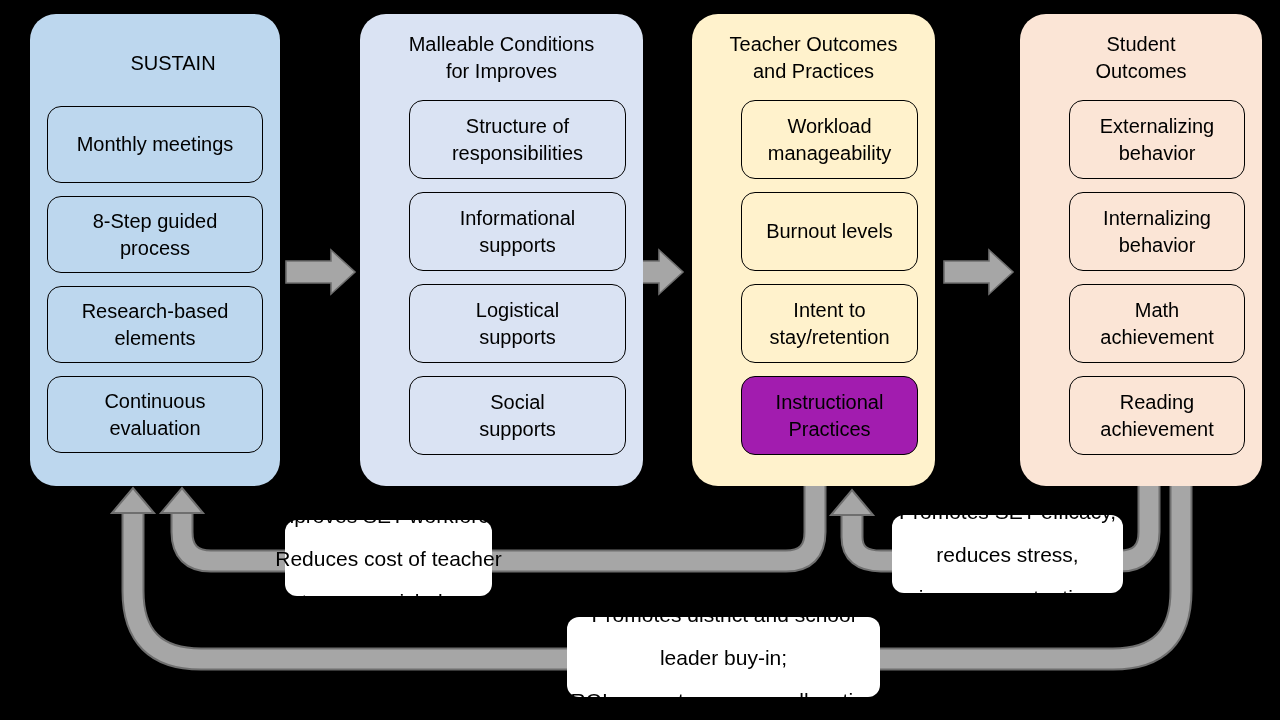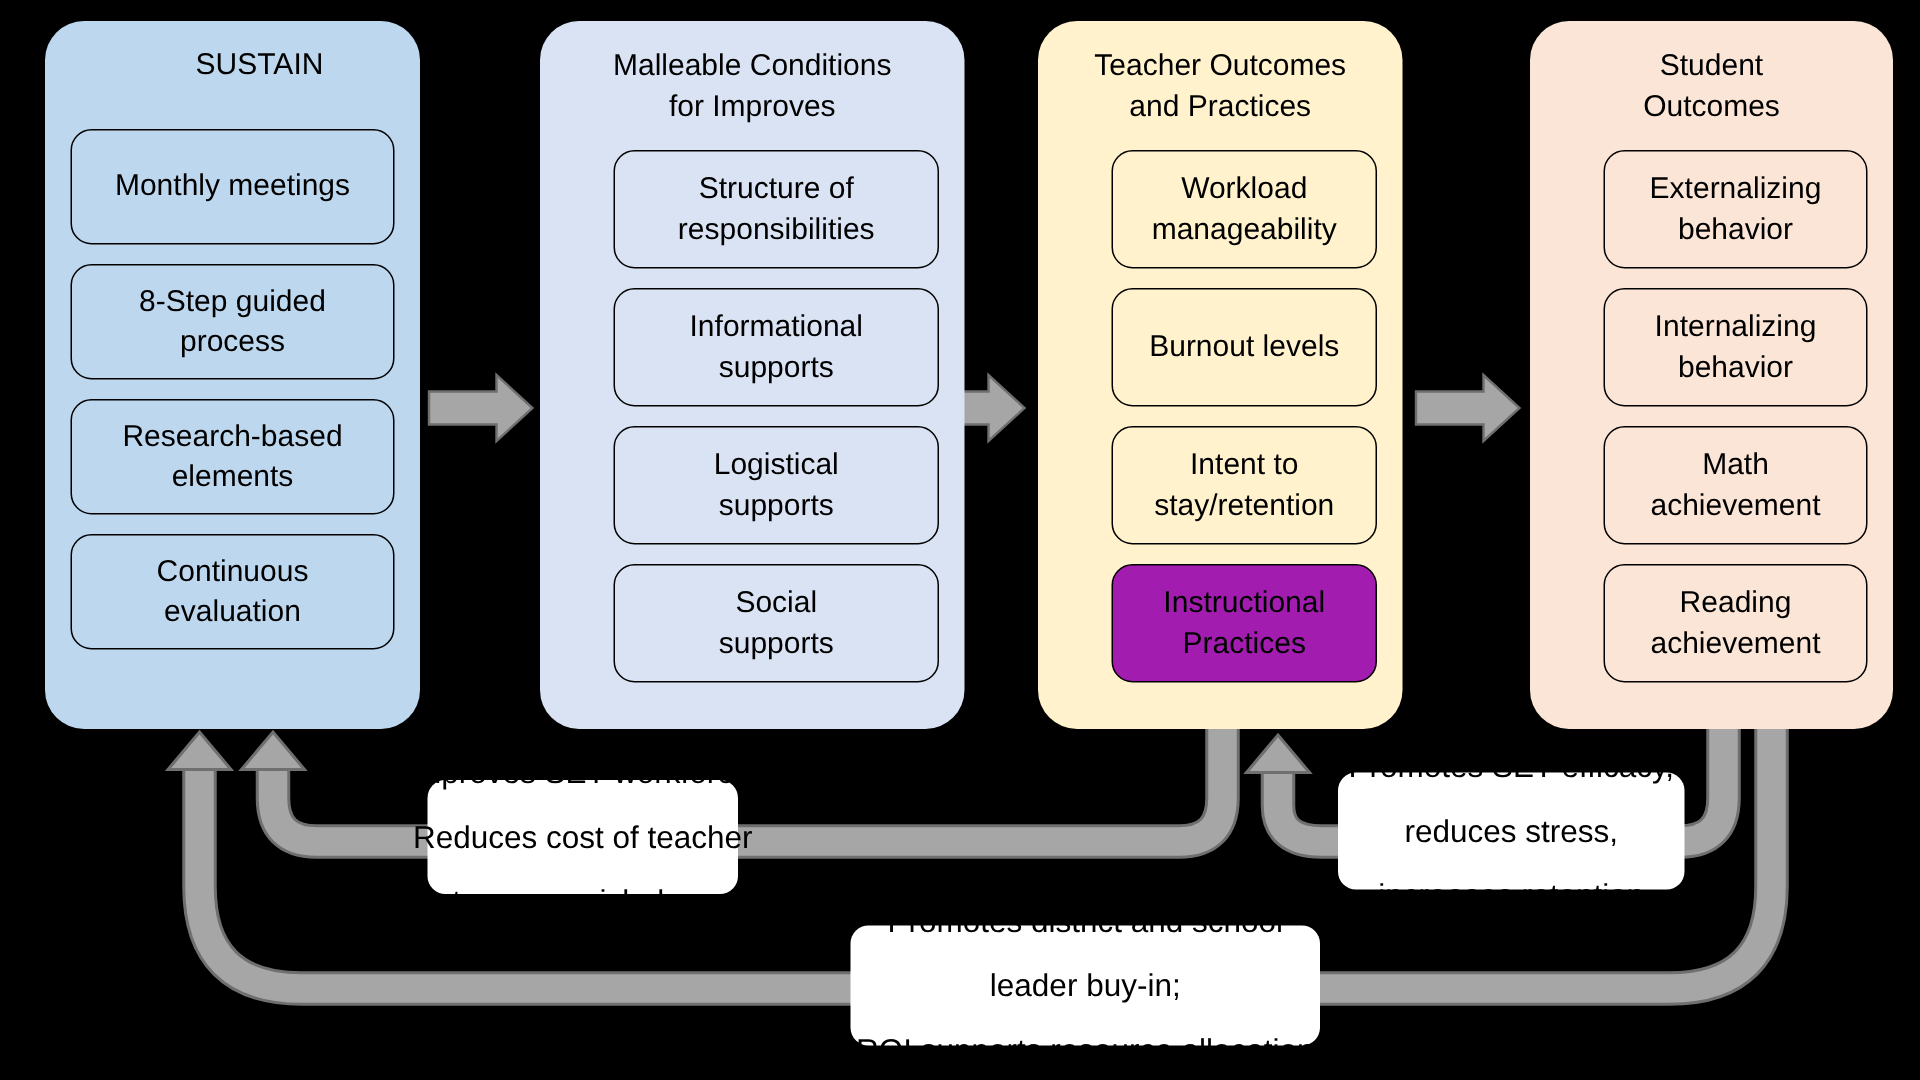--- a/index.html
+++ b/index.html
@@ -25,21 +25,21 @@
     box-sizing: border-box;
     display: flex;
     flex-direction: column;
   }
   .col-title {
     text-align: center;
     font-size: 20px;
     line-height: 27px;
     flex: 0 0 auto;
   }
-  .c1 .col-title { padding-top: 16px; height: 56px; margin-left: 36px; }
+  .c1 .col-title { padding-top: 36px; height: 56px; margin-left: 36px; }
   .c2 .col-title, .c3 .col-title, .c4 .col-title { padding-top: 17px; height: 69px; }
   .col-title span { display: block; }
   .items {
     display: flex;
     flex-direction: column;
     padding: 0 17px;
     gap: 13px;
   }
   .item {
     border: 1.4px solid #000;

